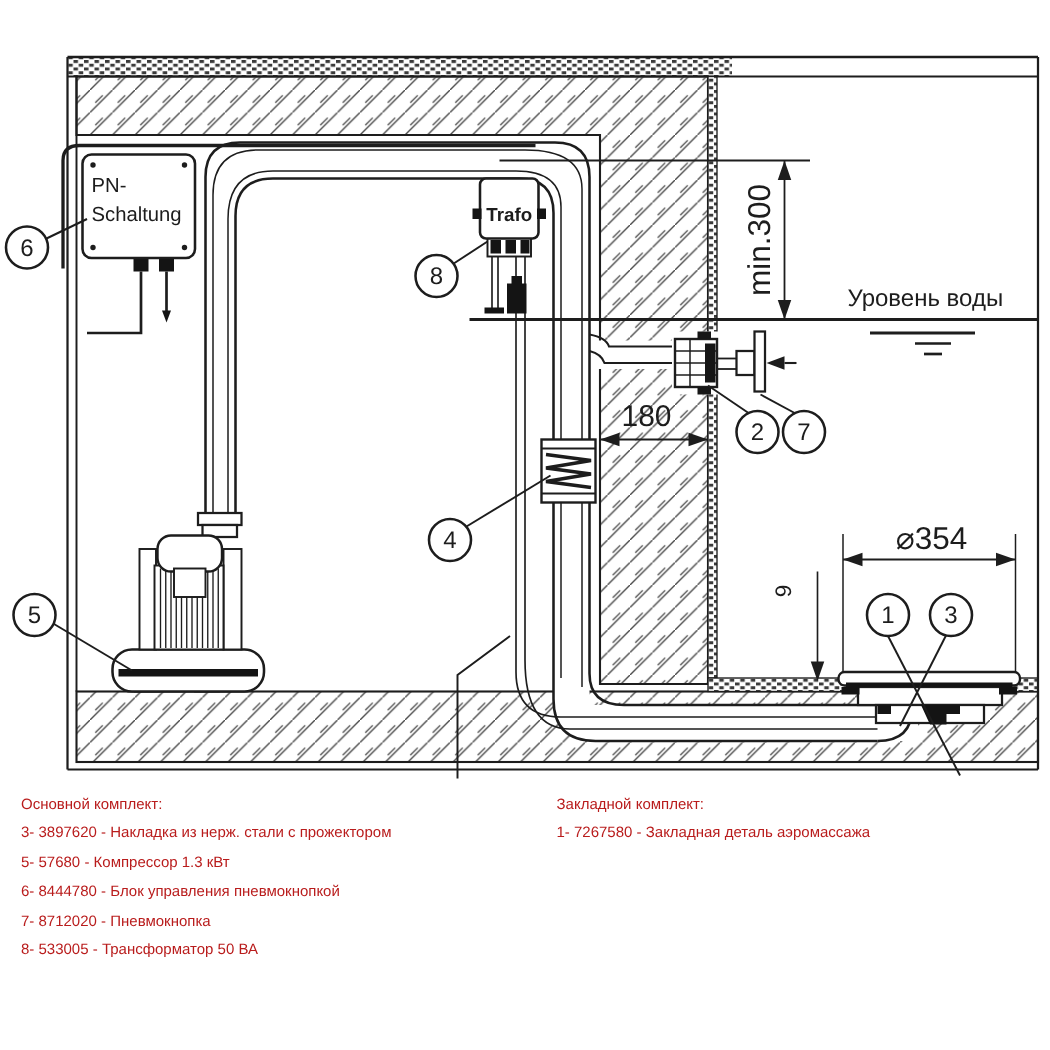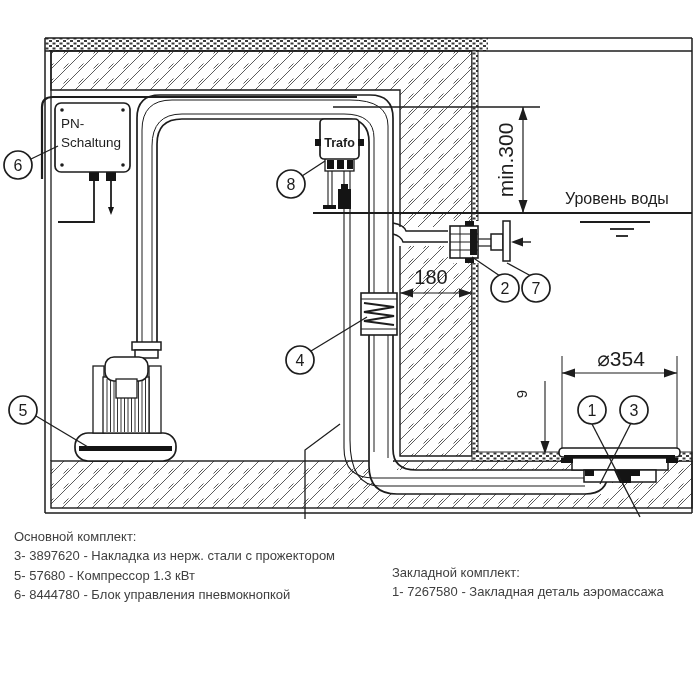--- a/index.html
+++ b/index.html
@@ -4,22 +4,22 @@
 <style>
   html,body{margin:0;padding:0;background:#e9e9e9;}
   .screenshot{
     position:relative;width:700px;height:700px;background:#ffffff;
     font-family:"Liberation Sans",sans-serif;overflow:hidden;margin:0 auto;
   }
   svg text{font-family:"Liberation Sans",sans-serif;fill:#1d1d1d;}
   .parts{position:absolute;top:527px;left:0;width:700px;height:173px;}
   .col{position:absolute;top:0;}
   .col-main{left:14px;width:375px;}
-  .col-embed{left:392px;width:305px;margin-top:36px;}
-  .pl{font-size:13px;line-height:19.4px;color:#404040;white-space:nowrap;}
+  .col-embed{left:371px;width:305px;}
+  .pl{font-size:10px;line-height:19.4px;color:#b91c1c;white-space:nowrap;}
 </style>
 </head>
 <body>
 
 <div class="screenshot">
 
 <svg width="700" height="522" viewBox="0 0 700 522">
   <defs>
     <pattern id="hatch" width="15" height="15" patternUnits="userSpaceOnUse">
       <path d="M-1,16 L16,-1" stroke="#4a4a4a" stroke-width="0.9"></path>
@@ -254,20 +254,22 @@
   </g>
 </svg>
 
 
 <div class="parts">
   <div class="col col-main">
     <div class="pl">Основной комплект:</div>
     <div class="pl">3- 3897620 - Накладка из нерж. стали с прожектором</div>
     <div class="pl">5- 57680 - Компрессор 1.3 кВт</div>
     <div class="pl">6- 8444780 - Блок управления пневмокнопкой</div>
+    <div class="pl">7- 8712020 - Пневмокнопка</div>
+    <div class="pl">8- 533005 - Трансформатор 50 ВА</div>
   </div>
   <div class="col col-embed">
     <div class="pl">Закладной комплект:</div>
     <div class="pl">1- 7267580 - Закладная деталь аэромассажа</div>
   </div>
 </div>
 
 </div>
 
 </body></html>

